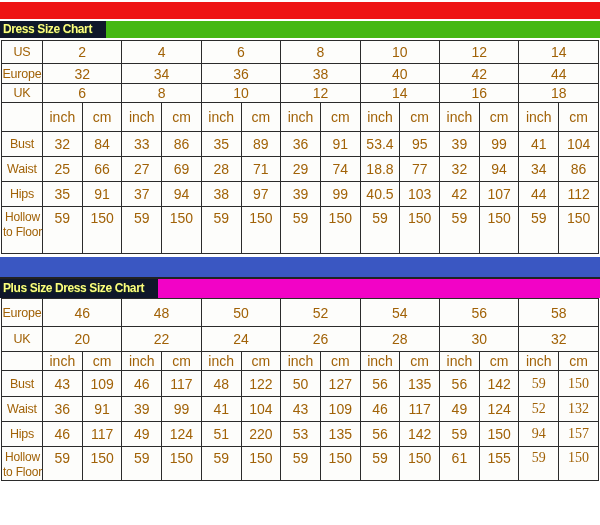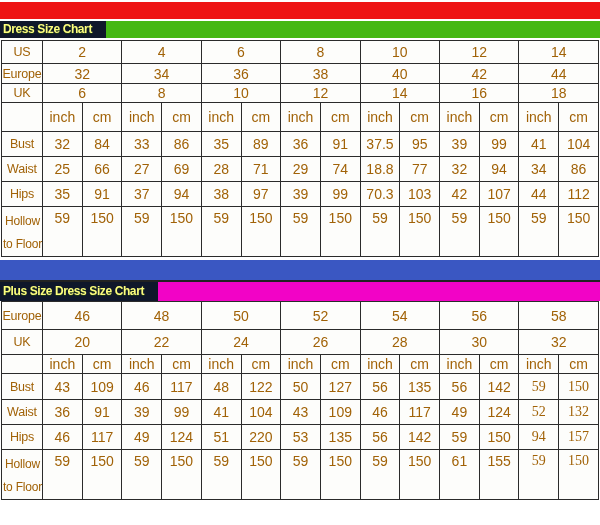--- a/index.html
+++ b/index.html
@@ -24,21 +24,21 @@
     border-collapse:collapse;table-layout:fixed;width:598px;margin-left:1px;
     font-size:14px;color:#a16207;
   }
   table.size-table td{
     border:1px solid #2b2b2b;text-align:center;vertical-align:middle;
     padding:0;background:#fdfdfb;overflow:hidden;
   }
   col.labelcol{width:41px}
   td.lbl{font-size:12.5px;letter-spacing:-0.2px;white-space:nowrap}
   .clip2{height:28px;overflow:hidden;line-height:18px;font-size:13px;white-space:normal}
-  .hlabel{font-size:12px;line-height:23px;width:43px;margin-left:-1px;white-space:normal;text-align:center}
+  .hlabel{font-size:12px;line-height:15px;width:43px;margin-left:-1px;white-space:normal;text-align:center}
   tr.hollow-row td{vertical-align:top;padding-top:3px}
   td.lastcol{font-family:"Liberation Serif","DejaVu Serif",serif;text-align:right;padding-right:3px}
   td.vbottom{vertical-align:bottom;padding-bottom:3px}
   
   .c1 tr:nth-child(1){height:23px}
   .c1 tr:nth-child(2){height:20px}
   .c1 tr:nth-child(3){height:19px}
   .c1 tr:nth-child(4){height:29px}
   .c1 tr:nth-child(5),.c1 tr:nth-child(6),.c1 tr:nth-child(7){height:25px}
   .c1 tr:nth-child(8){height:47px}
@@ -130,21 +130,21 @@
         <tr>
           <td class="lbl">Bust</td>
           <td>32</td>
           <td>84</td>
           <td>33</td>
           <td>86</td>
           <td>35</td>
           <td>89</td>
           <td>36</td>
           <td>91</td>
-          <td>37.5</td>
+          <td>53.4</td>
           <td>95</td>
           <td>39</td>
           <td>99</td>
           <td>41</td>
           <td>104</td>
         </tr>
         <tr>
           <td class="lbl">Waist</td>
           <td>25</td>
           <td>66</td>
@@ -164,21 +164,21 @@
         <tr>
           <td class="lbl">Hips</td>
           <td>35</td>
           <td>91</td>
           <td>37</td>
           <td>94</td>
           <td>38</td>
           <td>97</td>
           <td>39</td>
           <td>99</td>
-          <td>70.3</td>
+          <td>40.5</td>
           <td>103</td>
           <td>42</td>
           <td>107</td>
           <td>44</td>
           <td>112</td>
         </tr>
         <tr class="hollow-row">
           <td class="lbl">
             <div class="hlabel">Hollow to Floor</div>
           </td>

